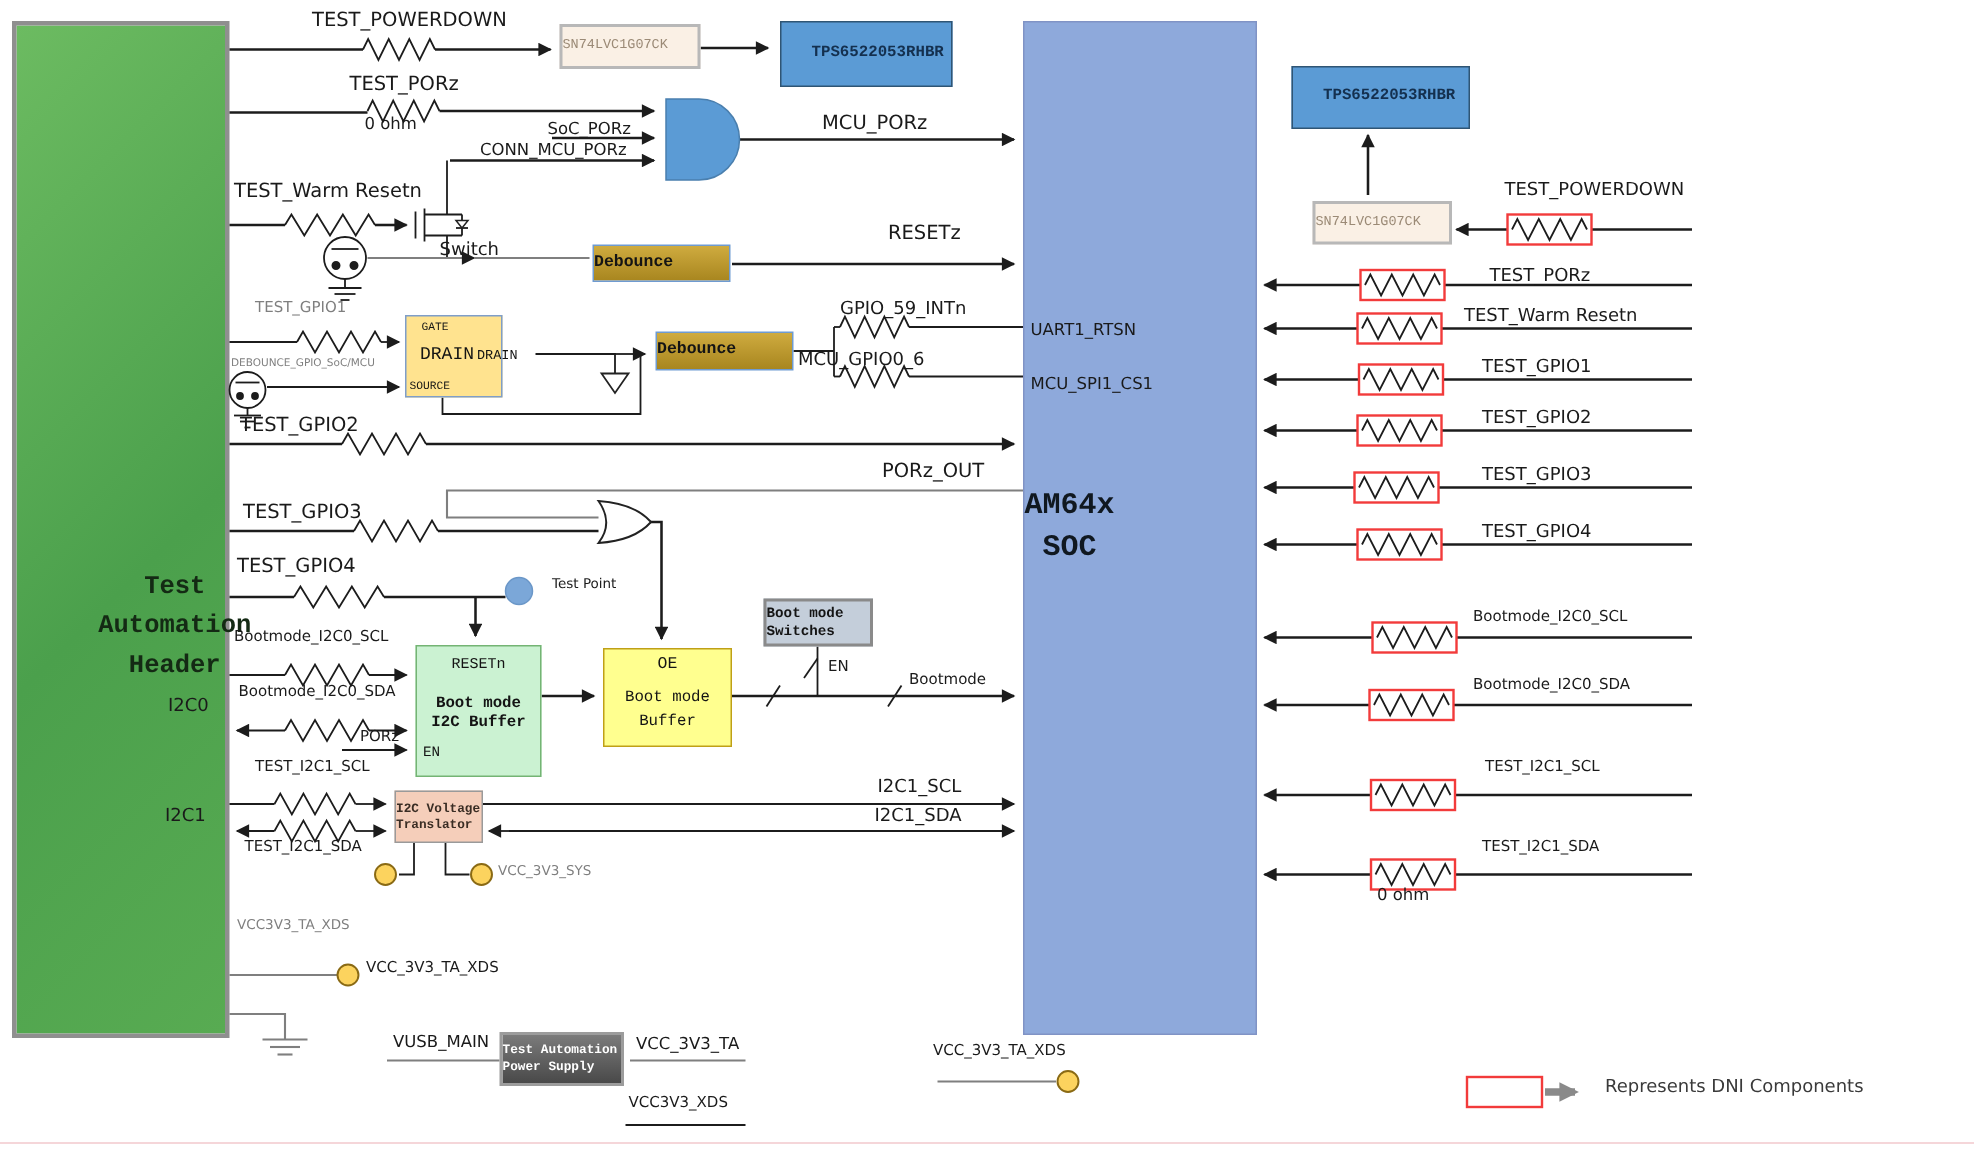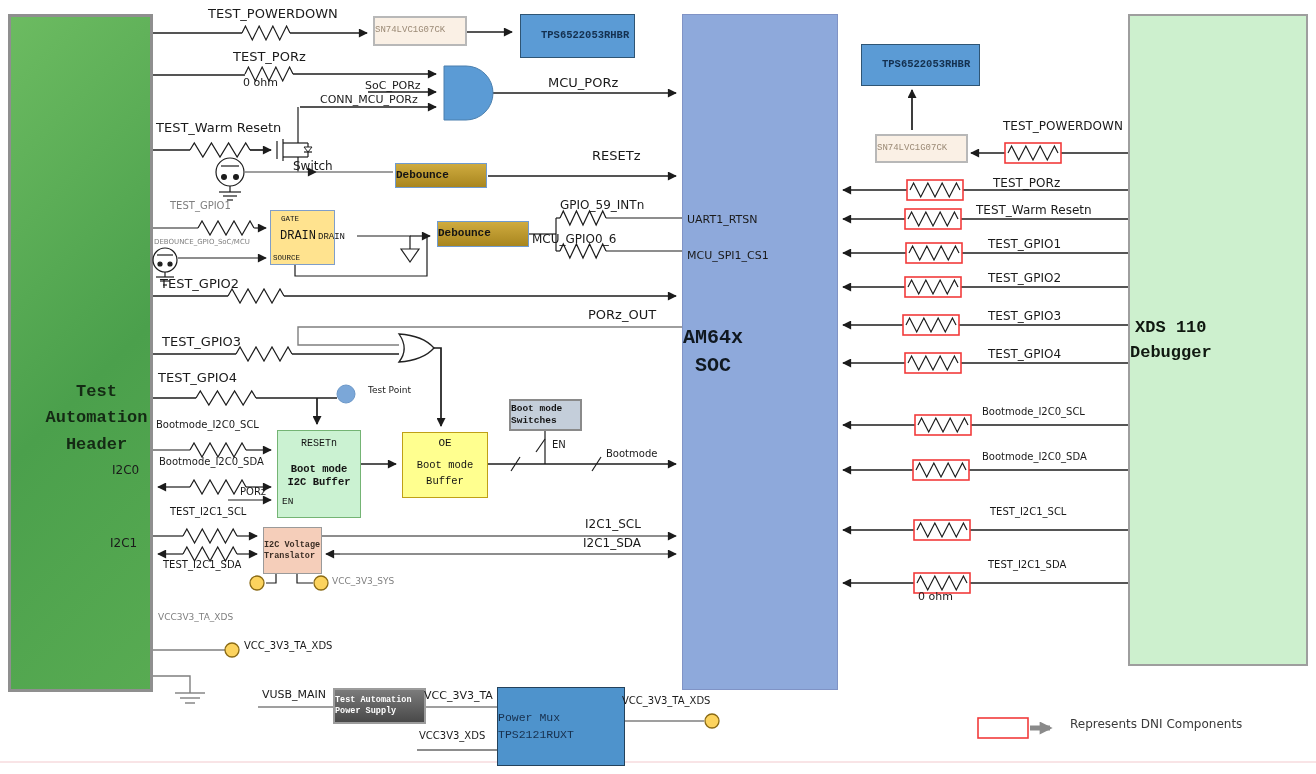--- a/index.html
+++ b/index.html
@@ -5,22 +5,22 @@
   html,body{margin:0;padding:0;background:#fff;}
   #stage{position:relative;width:1316px;height:774px;background:#ffffff;overflow:hidden;
          font-family:"DejaVu Sans","Liberation Sans",sans-serif;}
   #wires{position:absolute;left:0;top:0;z-index:2;}
   .box{position:absolute;box-sizing:border-box;z-index:3;display:flex;flex-direction:column;
        align-items:flex-start;justify-content:center;text-align:center;line-height:1.25;font-family:Liberation Mono, monospace;}
   .blk-header{background:linear-gradient(135deg,#6cbb61 0%,#4ba04c 55%,#58ab52 100%);
               border:3px solid #8f8f8f;z-index:1;}
   .blk-soc{background:#8EA9DB;border:1px solid #8093c5;z-index:1;}
   .blk-xds{background:#CDF0CE;border:2px solid #9e9e9e;z-index:1;}
-  .hdr-title{position:absolute;left:16px;top:362px;width:100%;text-align:center;
-             font-size:17px;font-weight:bold;color:#142a14;line-height:1.55;}
+  .hdr-title{position:absolute;left:0;top:362px;width:100%;text-align:center;
+             font-size:17px;font-weight:bold;color:#142a14;line-height:1.55;padding-left:36px;}
   .soc-title{font-size:20px;font-weight:bold;color:#101820;line-height:1.4;}
   .xds-title{font-size:17px;font-weight:bold;color:#101810;line-height:1.5;}
   .part-cream{background:#FAF0E5;border:2px solid #b8b8b8;color:#9b8a76;font-size:9px;}
   .part-blue{background:#5B9BD5;border:1.5px solid #2f5574;color:#14304f;font-weight:bold;font-size:10.5px;padding-left:20px;}
   .gold{background:linear-gradient(180deg,#cfab3f,#a8861f);border:1.5px solid #6f9bd1;
         color:#141414;font-weight:600;font-size:11px;}
   .pmosbox{background:#FFE38F;border:1.5px solid #7f9ec9;}
   .lgreen{background:#CBF2D2;border:1.5px solid #74b474;}
   .yellow{background:#FFFF8F;border:1.5px solid #bfa017;}
   .bmsw{background:#C4CEDA;border:2px solid #8a8a8a;font-weight:bold;font-size:9.5px;color:#141414;}
@@ -50,26 +50,20 @@
     <div class="hdr-title">
       <div>Test</div>
       <div>Automation</div>
       <div>Header</div>
     </div>
   </div>
   <div class="box blk-soc" style="left:682px;top:14px;width:156px;height:676px;">
     <div class="soc-title">
       <div>AM64x</div>
       <div>SOC</div>
-    </div>
-  </div>
-  <div class="box blk-xds" style="left:1128px;top:14px;width:180px;height:652px;">
-    <div class="xds-title">
-      <div>XDS 110</div>
-      <div>Debugger</div>
     </div>
   </div>
 
   <svg id="wires" width="1316" height="774">
     <defs>
       <marker id="ab" viewBox="0 0 10 10" refX="9" refY="5" markerWidth="11" markerHeight="9" markerUnits="userSpaceOnUse" orient="auto-start-reverse">
         <path d="M0,0 L10,5 L0,10 z" fill="#1c1c1c"></path>
       </marker>
       <marker id="ag" viewBox="0 0 10 10" refX="8" refY="5" markerWidth="16" markerHeight="13" markerUnits="userSpaceOnUse" orient="auto-start-reverse">
         <path d="M0,0 L10,5 L0,10 z" fill="#8a8a8a"></path>
@@ -276,31 +270,27 @@
   </div>
   <div class="box yellow" style="left:402px;top:432px;width:86px;height:66px;">
     <span class="inlbl" style="left:0;right:0;top:5px;font-size:11px;text-align:center;">OE</span>
     <span class="inlbl" style="left:0;right:0;top:27px;font-size:10.5px;text-align:center;">Boot mode</span>
     <span class="inlbl" style="left:0;right:0;top:43px;font-size:10.5px;text-align:center;">Buffer</span>
   </div>
   <div class="box bmsw" style="left:509px;top:399px;width:73px;height:32px;">
     <span>Boot mode</span>
     <span>Switches</span>
   </div>
-  <div class="box pink" style="left:263px;top:527px;width:59px;height:47px;">
+  <div class="box pink" style="left:263px;top:527px;width:59px;height:35px;">
     <span>I2C Voltage</span>
     <span>Translator</span>
   </div>
-  <div class="box psup" style="left:333px;top:688px;width:93px;height:36px;">
+  <div class="box psup" style="left:333px;top:688px;width:83px;height:36px;">
     <span>Test Automation</span>
     <span>Power Supply</span>
-  </div>
-  <div class="box pmux" style="left:497px;top:687px;width:128px;height:79px;">
-    <span>Power Mux</span>
-    <span>TPS2121RUXT</span>
   </div>
   <div class="box part-blue" style="left:861px;top:44px;width:119px;height:42px;">
       <span>TPS6522053RHBR</span>
     </div>
   <div class="box part-cream" style="left:875px;top:134px;width:93px;height:29px;">
       <span>SN74LVC1G07CK</span>
     </div>
 
   <div class="lbl s13" style="left:208px;top:7px;">TEST_POWERDOWN</div>
   <div class="lbl s13" style="left:233px;top:50px;">TEST_PORz</div>

